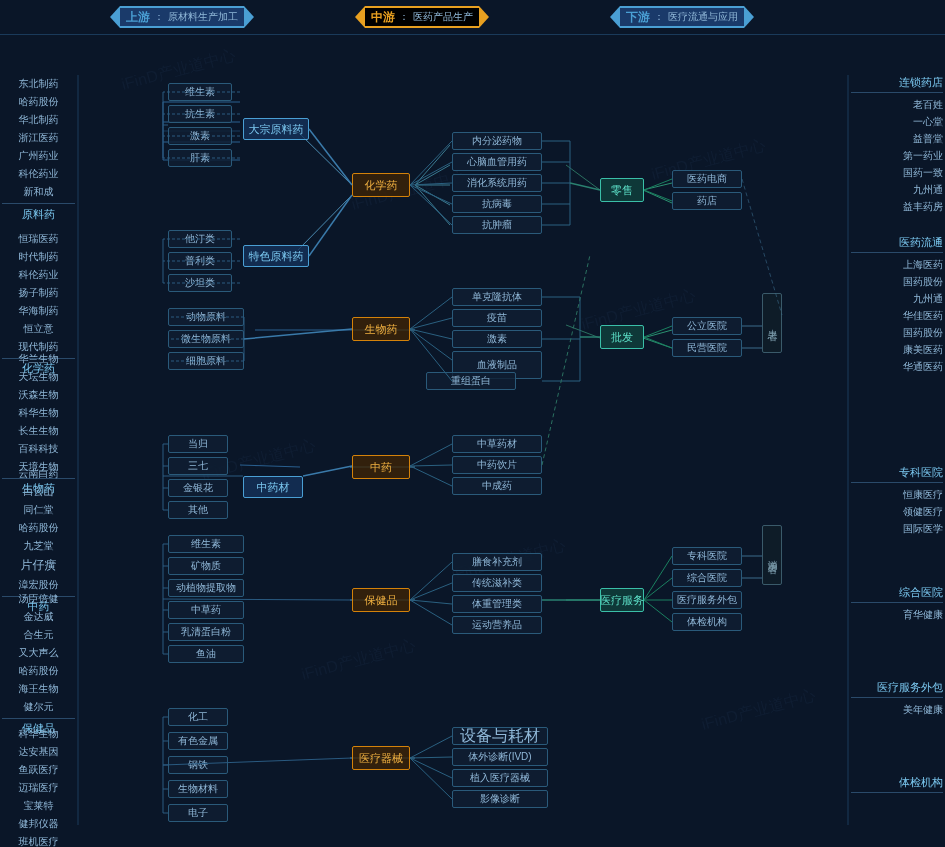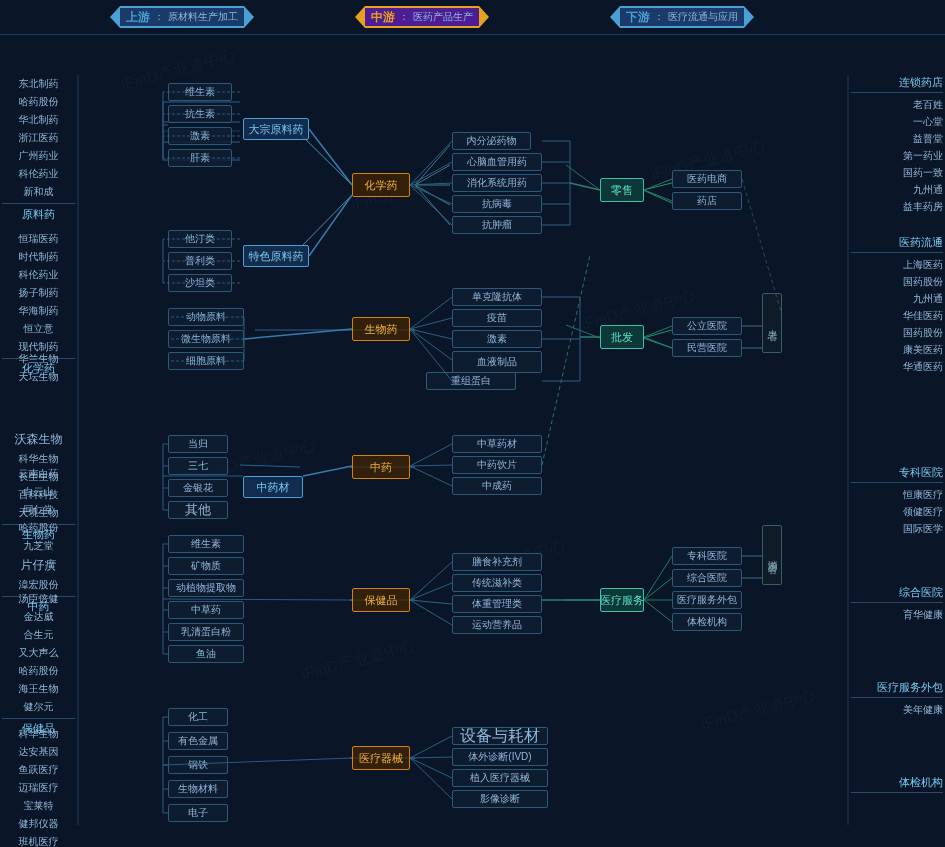--- a/index.html
+++ b/index.html
@@ -115,21 +115,21 @@
     <div style="background:#1a3a6a;border-top:2px solid #4a9fd4;border-bottom:2px solid #4a9fd4;height:22px;display:flex;align-items:center;padding:0 6px;gap:4px;">
       <span style="color:#4a9fd4;font-size:12px;font-weight:bold;">上游</span>
       <span style="color:#90b8d8;font-size:10px;">：</span>
       <span style="color:#90b8d8;font-size:10px;">原材料生产加工</span>
     </div>
     <div style="width:0;height:0;border-top:11px solid transparent;border-bottom:11px solid transparent;border-left:10px solid #4a9fd4;"></div>
   </div>
 
   <div style="position:absolute;left:355px;top:6px;display:flex;align-items:center;">
     <div style="width:0;height:0;border-top:11px solid transparent;border-bottom:11px solid transparent;border-right:10px solid #e8a020;"></div>
-    <div style="background:#4c1d95;border-top:2px solid #e8a020;border-bottom:2px solid #e8a020;height:22px;display:flex;align-items:center;padding:0 6px;gap:4px;">
+    <div style="background:#000000;border-top:2px solid #e8a020;border-bottom:2px solid #e8a020;height:22px;display:flex;align-items:center;padding:0 6px;gap:4px;">
       <span style="color:#e8a020;font-size:12px;font-weight:bold;">中游</span>
       <span style="color:#90b8d8;font-size:10px;">：</span>
       <span style="color:#90b8d8;font-size:10px;">医药产品生产</span>
     </div>
     <div style="width:0;height:0;border-top:11px solid transparent;border-bottom:11px solid transparent;border-left:10px solid #e8a020;"></div>
   </div>
 
   <div style="position:absolute;left:610px;top:6px;display:flex;align-items:center;">
     <div style="width:0;height:0;border-top:11px solid transparent;border-bottom:11px solid transparent;border-right:10px solid #4a9fd4;"></div>
     <div style="background:#1a3a6a;border-top:2px solid #4a9fd4;border-bottom:2px solid #4a9fd4;height:22px;display:flex;align-items:center;padding:0 6px;gap:4px;">
@@ -209,21 +209,21 @@
       <div style="cursor:pointer;padding:1px 0;font-size:10px;">恒立意</div>
       <div style="cursor:pointer;padding:1px 0;font-size:10px;">现代制药</div>
     </div>
     <div style="font-size:11px;color:#7bc8f0;text-align:center;margin-top:2px;border-top:1px solid #2a4a6a;padding-top:2px;">化学药</div>
   </div>
 
   <div style="position:absolute;left:2px;top:315px;width:73px;">
     <div style="font-size:10px;color:#90b8d8;line-height:1.6;text-align:center;">
       <div style="cursor:pointer;padding:1px 0;font-size:10px;">华兰生物</div>
       <div style="cursor:pointer;padding:1px 0;font-size:10px;">天坛生物</div>
-      <div style="cursor:pointer;padding:1px 0;font-size:12px;margin-top:43px;">沃森生物</div>
+      <div style="cursor:pointer;padding:1px 0;font-size:10px;">沃森生物</div>
       <div style="cursor:pointer;padding:1px 0;font-size:10px;">科华生物</div>
       <div style="cursor:pointer;padding:1px 0;font-size:10px;">长生生物</div>
       <div style="cursor:pointer;padding:1px 0;font-size:10px;">百科科技</div>
       <div style="cursor:pointer;padding:1px 0;font-size:10px;">天境生物</div>
     </div>
     <div style="font-size:11px;color:#7bc8f0;text-align:center;margin-top:2px;border-top:1px solid #2a4a6a;padding-top:2px;">生物药</div>
   </div>
 
   <div style="position:absolute;left:2px;top:430px;width:73px;">
     <div style="font-size:10px;color:#90b8d8;line-height:1.6;text-align:center;">
@@ -277,21 +277,21 @@
 
   <div class="box box-blue" style="left:243px;top:210px;width:66px;height:22px;">特色原料药</div>
 
   <div class="box box-dark" style="left:168px;top:273px;width:76px;height:18px;font-size:10px;">动物原料</div>
   <div class="box box-dark" style="left:168px;top:295px;width:76px;height:18px;font-size:10px;">微生物原料</div>
   <div class="box box-dark" style="left:168px;top:317px;width:76px;height:18px;font-size:10px;">细胞原料</div>
 
   <div class="box box-dark" style="left:168px;top:400px;width:60px;height:18px;font-size:10px;">当归</div>
   <div class="box box-dark" style="left:168px;top:422px;width:60px;height:18px;font-size:10px;">三七</div>
   <div class="box box-dark" style="left:168px;top:444px;width:60px;height:18px;font-size:10px;">金银花</div>
-  <div class="box box-dark" style="left:168px;top:466px;width:60px;height:18px;font-size:13px;">其他</div>
+  <div class="box box-dark" style="left:168px;top:466px;width:60px;height:18px;font-size:10px;">其他</div>
 
   <div class="box box-blue" style="left:243px;top:430px;width:60px;height:22px;margin-top:11px;">中药材</div>
 
   <div class="box box-dark" style="left:168px;top:500px;width:76px;height:18px;font-size:10px;">维生素</div>
   <div class="box box-dark" style="left:168px;top:522px;width:76px;height:18px;font-size:10px;">矿物质</div>
   <div class="box box-dark" style="left:168px;top:544px;width:76px;height:18px;font-size:10px;">动植物提取物</div>
   <div class="box box-dark" style="left:168px;top:566px;width:76px;height:18px;font-size:10px;">中草药</div>
   <div class="box box-dark" style="left:168px;top:588px;width:76px;height:18px;font-size:10px;">乳清蛋白粉</div>
   <div class="box box-dark" style="left:168px;top:610px;width:76px;height:18px;font-size:10px;">鱼油</div>
 
@@ -304,30 +304,30 @@
   <div class="box box-orange" style="left:352px;top:138px;width:58px;height:24px;">化学药</div>
 
   <div class="box box-orange" style="left:352px;top:282px;width:58px;height:24px;">生物药</div>
 
   <div class="box box-orange" style="left:352px;top:420px;width:58px;height:24px;">中药</div>
 
   <div class="box box-orange" style="left:352px;top:553px;width:58px;height:24px;">保健品</div>
 
   <div class="box box-orange" style="left:352px;top:711px;width:58px;height:24px;">医疗器械</div>
 
-  <div class="box box-dark" style="left:452px;top:97px;width:79px;height:18px;font-size:10px;text-align:center;">内分泌药物</div>
+  <div class="box box-dark" style="left:452px;top:97px;width:90px;height:18px;font-size:10px;text-align:center;">内分泌药物</div>
   <div class="box box-dark" style="left:452px;top:118px;width:90px;height:18px;font-size:10px;">心脑血管用药</div>
   <div class="box box-dark" style="left:452px;top:139px;width:90px;height:18px;font-size:10px;">消化系统用药</div>
   <div class="box box-dark" style="left:452px;top:160px;width:90px;height:18px;font-size:10px;">抗病毒</div>
   <div class="box box-dark" style="left:452px;top:181px;width:90px;height:18px;font-size:10px;">抗肿瘤</div>
 
   <div class="box box-dark" style="left:452px;top:253px;width:90px;height:18px;font-size:10px;">单克隆抗体</div>
   <div class="box box-dark" style="left:452px;top:274px;width:90px;height:18px;font-size:10px;">疫苗</div>
   <div class="box box-dark" style="left:452px;top:295px;width:90px;height:18px;font-size:10px;">激素</div>
-  <div class="box box-dark" style="left:452px;top:316px;width:90px;height:22px;font-size:10px;">血液制品</div>
+  <div class="box box-dark" style="left:452px;top:316px;width:90px;height:28px;font-size:10px;">血液制品</div>
   <div class="box box-dark" style="left:426px;top:337px;width:90px;height:18px;font-size:10px;">重组蛋白</div>
 
   <div class="box box-dark" style="left:452px;top:400px;width:90px;height:18px;font-size:10px;">中草药材</div>
   <div class="box box-dark" style="left:452px;top:421px;width:90px;height:18px;font-size:10px;">中药饮片</div>
   <div class="box box-dark" style="left:452px;top:442px;width:90px;height:18px;font-size:10px;">中成药</div>
 
   <div class="box box-dark" style="left:452px;top:518px;width:90px;height:18px;font-size:10px;">膳食补充剂</div>
   <div class="box box-dark" style="left:452px;top:539px;width:90px;height:18px;font-size:10px;">传统滋补类</div>
   <div class="box box-dark" style="left:452px;top:560px;width:90px;height:18px;font-size:10px;">体重管理类</div>
   <div class="box box-dark" style="left:452px;top:581px;width:90px;height:18px;font-size:10px;">运动营养品</div>

